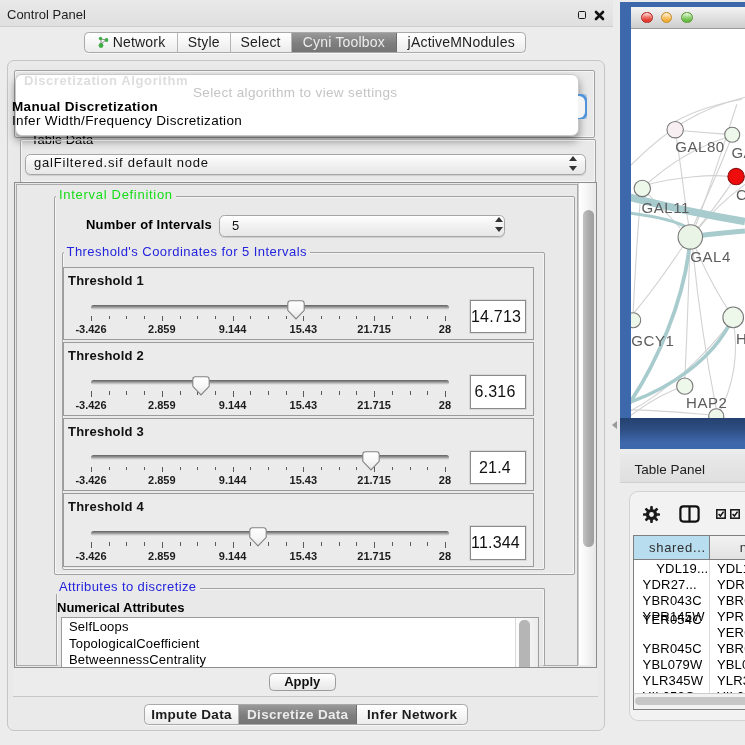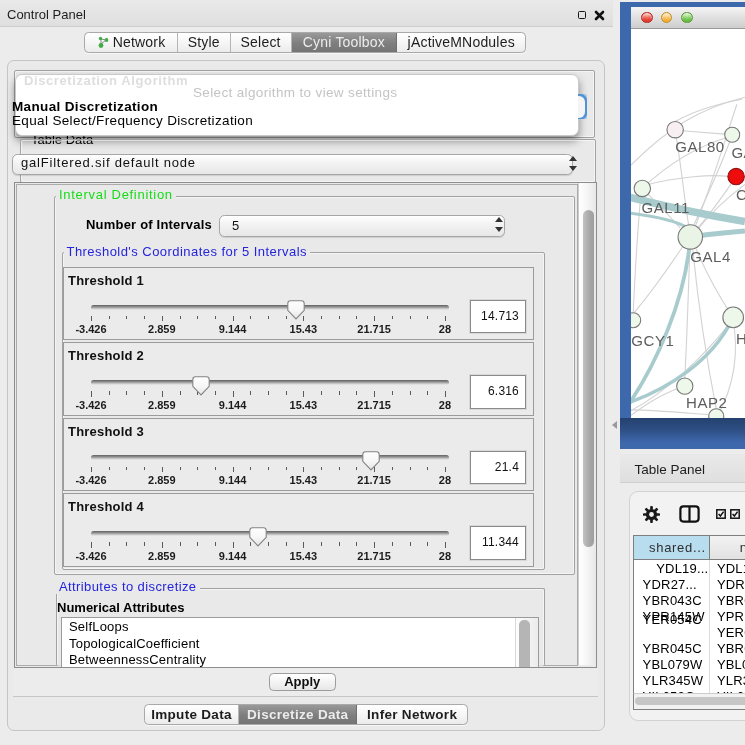--- a/index.html
+++ b/index.html
@@ -11,21 +11,21 @@
 .combo{position:absolute;border:1px solid #a6a6a6;border-radius:5.5px;background:linear-gradient(#ffffff,#f2f2f2 45%,#e7e7e7);box-shadow:0 1px 1px rgba(0,0,0,0.12);}
 .combo .ct{position:absolute;left:12px;top:0;font-size:13px;color:#111;letter-spacing:0.3px;}
 .udar{position:absolute;width:9px;}
 .udar .u{position:absolute;left:0;top:0;width:0;height:0;border-left:4.5px solid transparent;border-right:4.5px solid transparent;border-bottom:5px solid #333;}
 .udar .d{position:absolute;left:0;bottom:0;width:0;height:0;border-left:4.5px solid transparent;border-right:4.5px solid transparent;border-top:5px solid #333;}
 .tpanel{position:absolute;border:1px solid #9b9b9b;background:#ebebeb;}
 .tptitle{position:absolute;font-weight:bold;font-size:13px;color:#111;letter-spacing:0.2px;}
 .track{position:absolute;height:5px;border-radius:2.5px;background:linear-gradient(#606060,#909090 38%,#c4c4c4 70%,#eeeeee);}
 .tick{position:absolute;width:1px;background:#5a5a5a;}
 .slab{position:absolute;font-size:11px;font-weight:bold;color:#1c1c1c;transform:translateX(-50%);white-space:nowrap;}
-.tfield{position:absolute;background:#fff;border:1px solid #8a8a8a;box-shadow:0 0 0 1px #d8d8d8;font-size:12px;color:#111;text-align:right;letter-spacing:0.2px;}
+.tfield{position:absolute;background:#fff;border:1px solid #8a8a8a;box-shadow:0 0 0 1px #d8d8d8;font-size:16px;color:#111;text-align:center;letter-spacing:0.2px;}
 .seg{position:absolute;display:flex;border:1px solid #a9a9a9;border-radius:4.5px;background:linear-gradient(#ffffff,#f6f6f6 50%,#ebebeb);box-shadow:0 1px 0 rgba(255,255,255,0.6);overflow:hidden;}
 .seg .s{flex:0 0 auto;text-align:center;font-size:14px;letter-spacing:0.2px;color:#1d1d1d;border-right:1px solid #b5b5b5;box-sizing:border-box;}
 .seg .s:last-child{border-right:none;}
 .seg .sel{background:linear-gradient(#999999,#7e7e7e 55%,#757575);color:#ececec;border-right:1px solid #6e6e6e;}
 .rowtxt{position:absolute;font-size:13px;color:#000;letter-spacing:0.2px;white-space:nowrap;}
 </style></head><body>
 <div id="app">
 
 <div class="ab" style="left:0;top:0;width:613px;height:26px;background:linear-gradient(#e9e9e9,#dfdfdf);border-bottom:1px solid #cdcdcd;"></div>
 <div class="ab" style="left:7px;top:7px;font-size:13px;color:#1e1e1e;">Control Panel</div>
@@ -46,26 +46,26 @@
 <div class="s" style="width:128.5px;">jActiveMNodules</div>
 </div>
 <div class="ab" style="left:7px;top:59.5px;width:596px;height:669px;border:1px solid #c5c5c5;border-radius:7px;background:#eaeaea;"></div>
 <div class="ab" style="left:12px;top:64.5px;width:587px;height:631px;background:#e9e9e9;"></div>
 <div class="grp" style="left:14px;top:70px;width:579px;height:66px;"></div>
 <div class="ab" style="left:31px;top:132px;font-size:13px;color:#000;">Table Data</div>
 <div class="ab" style="left:14.5px;top:73.5px;width:562px;height:60px;background:#ffffff;border:1px solid #c9c9c9;border-radius:7px;box-shadow:0 5px 9px rgba(0,0,0,0.42);"></div>
 <div class="ab" style="left:24px;top:73px;font-size:13px;font-weight:bold;color:#dedede;letter-spacing:0.6px;">Discretization Algorithm</div>
 <div class="ab" style="left:193px;top:85px;font-size:13.5px;color:#c4c4c4;letter-spacing:0.35px;white-space:nowrap;">Select algorithm to view settings</div>
 <div class="ab" style="left:12px;top:98.5px;font-size:13.5px;font-weight:bold;color:#000;letter-spacing:0.35px;text-align:right;">Manual Discretization</div>
-<div class="ab" style="left:12px;top:113px;font-size:13.5px;color:#000;letter-spacing:0.35px;">Equal Select/Frequency Discretization</div>
+<div class="ab" style="left:12px;top:113px;font-size:13.5px;color:#000;letter-spacing:0.35px;">Infer Width/Frequency Discretization</div>
 <div class="ab" style="left:577.5px;top:94px;width:9px;height:25px;overflow:hidden;">
       <div style="position:absolute;left:-58px;top:1.5px;width:65px;height:22px;border-radius:6px;background:#f4f4f4;box-shadow:0 0 0 2.5px #4f93d8, 0 0 6px 3px rgba(80,145,215,0.85);"></div>
     </div>
 <div class="grp" style="left:20px;top:138.5px;width:574px;height:42px;"></div>
-<div class="combo" style="left:12px;top:153.5px;width:559px;height:19.5px;">
+<div class="combo" style="left:25px;top:153.5px;width:559px;height:19.5px;">
       <span class="ct" style="left:8px;top:-2px;line-height:19.5px;letter-spacing:0.8px;">galFiltered.sif default node</span>
     </div>
 <div class="udar" style="left:569px;top:156px;height:14.5px;">
       <div class="u"></div>
       <div class="d"></div>
     </div>
 <div class="ab" style="left:14px;top:182px;width:581px;height:484px;border:1px solid #8d8d8d;background:#e9e9e9;"></div>
 <div class="ab" style="left:15.5px;top:183.5px;width:560px;height:480px;border:1px solid #ababab;"></div>
 <div class="ab" style="left:578px;top:183px;width:16.5px;height:482px;background:linear-gradient(to right,#ffffff,#f7f7f7 40%,#e8e8e8);border-left:1px solid #cccccc;"></div>
 <div class="ab" style="left:583px;top:210px;width:10.5px;height:337px;border-radius:6px;background:linear-gradient(to right,#c2c2c2,#a9a9a9 55%,#9e9e9e);"></div>

